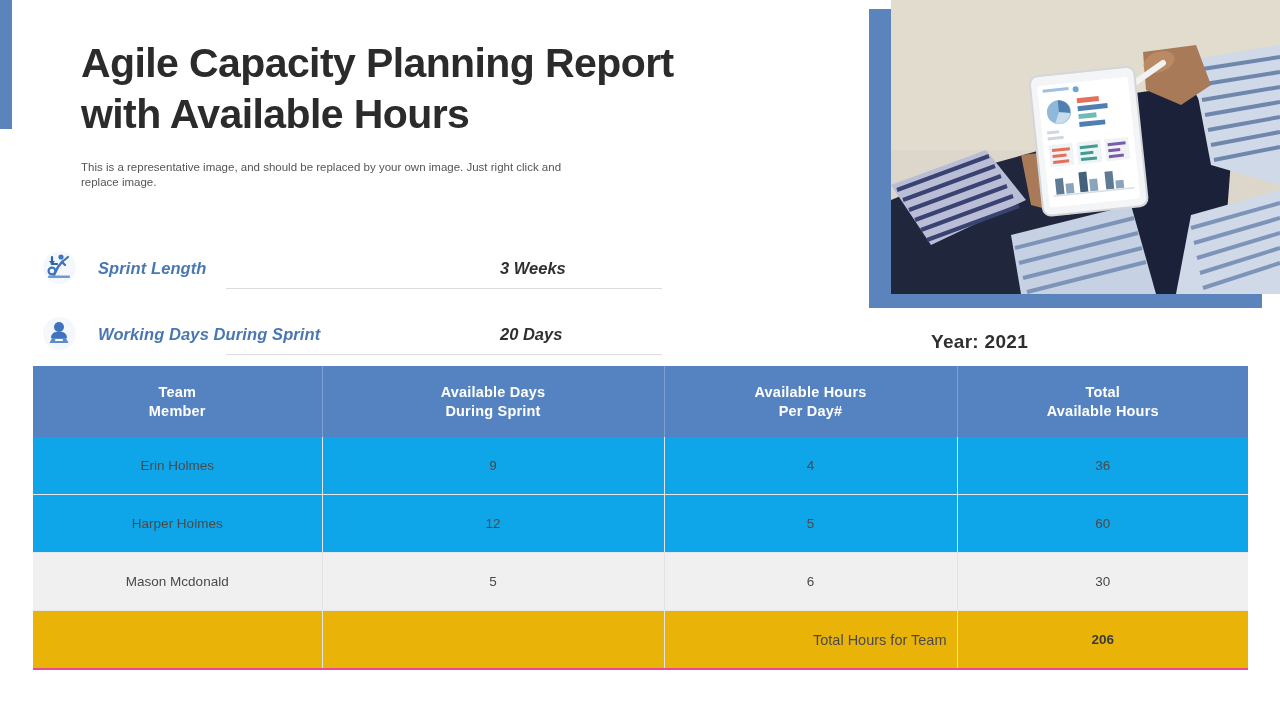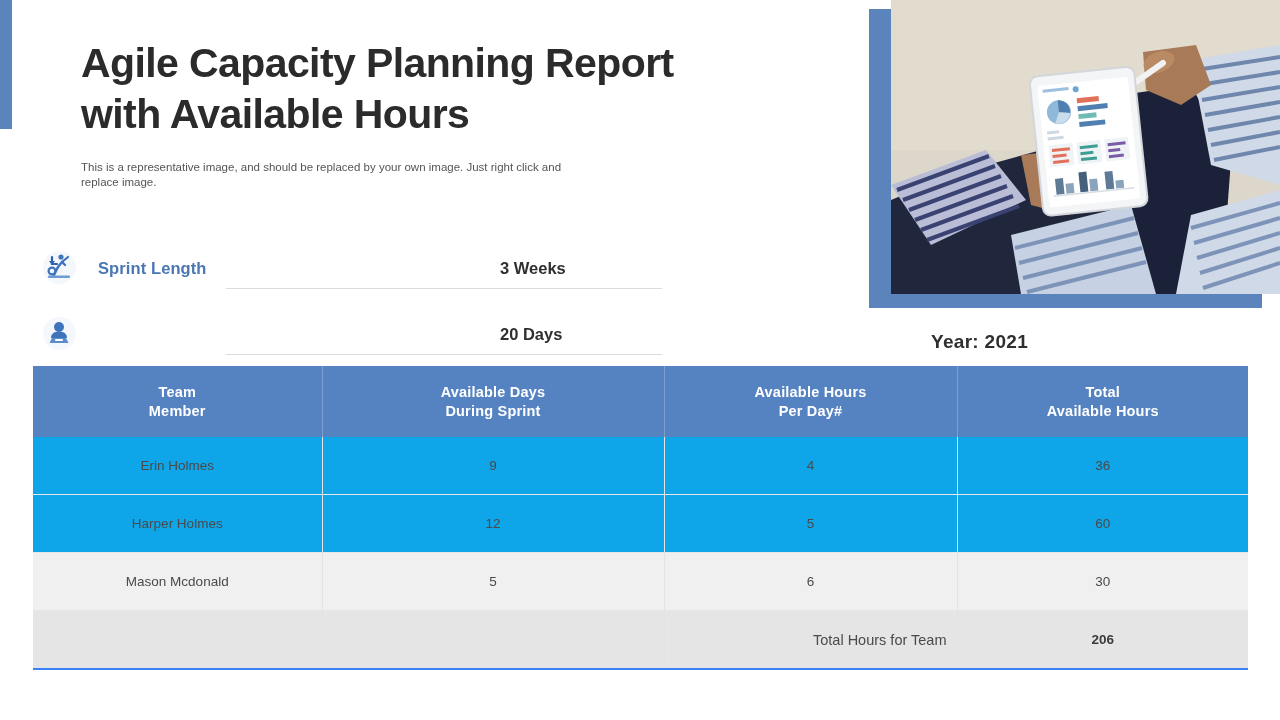--- a/index.html
+++ b/index.html
@@ -78,20 +78,21 @@
     color: #2f2f2f;
     letter-spacing: 0.3px;
   }
 
   
   .metric {
     position: absolute;
     left: 40px;
     width: 622px;
     height: 44px;
+    font-style: italic;
   }
   .metric.m1 { top: 248px; }
   .metric.m2 { top: 314px; }
   .metric .mrow {
     position: relative;
     height: 40px;
     display: flex;
     align-items: center;
   }
   .metric .m-icon {
@@ -171,24 +172,24 @@
     border-bottom: 1px solid #e6e6e6;
     background: #0ea5e9;
   }
   .tbl tbody td:first-child { border-left: none; }
   .tbl tbody td:last-child { border-right: none; margin-top: 23px; }
   .tbl tbody tr.alt td { background: #f0f0f0; }
 
   .tbl tfoot td {
     height: 57px;
     padding: 0;
-    background: #e5e5e5;
+    background: #eab308;
     font-size: 14.5px;
     color: #4a4a4a;
-    border-bottom: 2px solid #3b82f6;
+    border-bottom: 2px solid #ec4899;
   }
   .tbl tfoot td.spacer-a { border-right: 1px solid #e3e3e3; }
   .tbl tfoot td.foot-label {
     text-align: right;
     padding-right: 10px;
     border-right: 1px solid #e3e3e3;
   }
   .tbl tfoot td.foot-value {
     font-weight: bold;
     font-size: 13.5px;
@@ -335,20 +336,21 @@
   <div class="mrow">
     <div class="m-icon">
       <div class="halo"></div>
       <svg width="28" height="28" viewBox="0 0 28 28">
         <circle cx="14" cy="8" r="5" fill="#3f74bd"></circle>
         <path d="M6 19 C6 14.5 9.5 12.5 14 12.5 C18.5 12.5 22 14.5 22 19 Z" fill="#3f74bd"></path>
         <path d="M7 19 L21 19 L23.5 24 L4.5 24 Z" fill="#5b8ccd"></path>
         <rect x="10" y="20" width="8" height="2" rx="1" fill="#ffffff"></rect>
       </svg>
     </div>
+    <div class="m-label">Working Days During Sprint</div>
     <div class="m-value">20 Days</div>
   </div>
   <div class="m-rule"></div>
 </div>
 
 <table class="tbl">
   <colgroup>
     <col style="width:289px">
     <col style="width:342px">
     <col style="width:293px">

